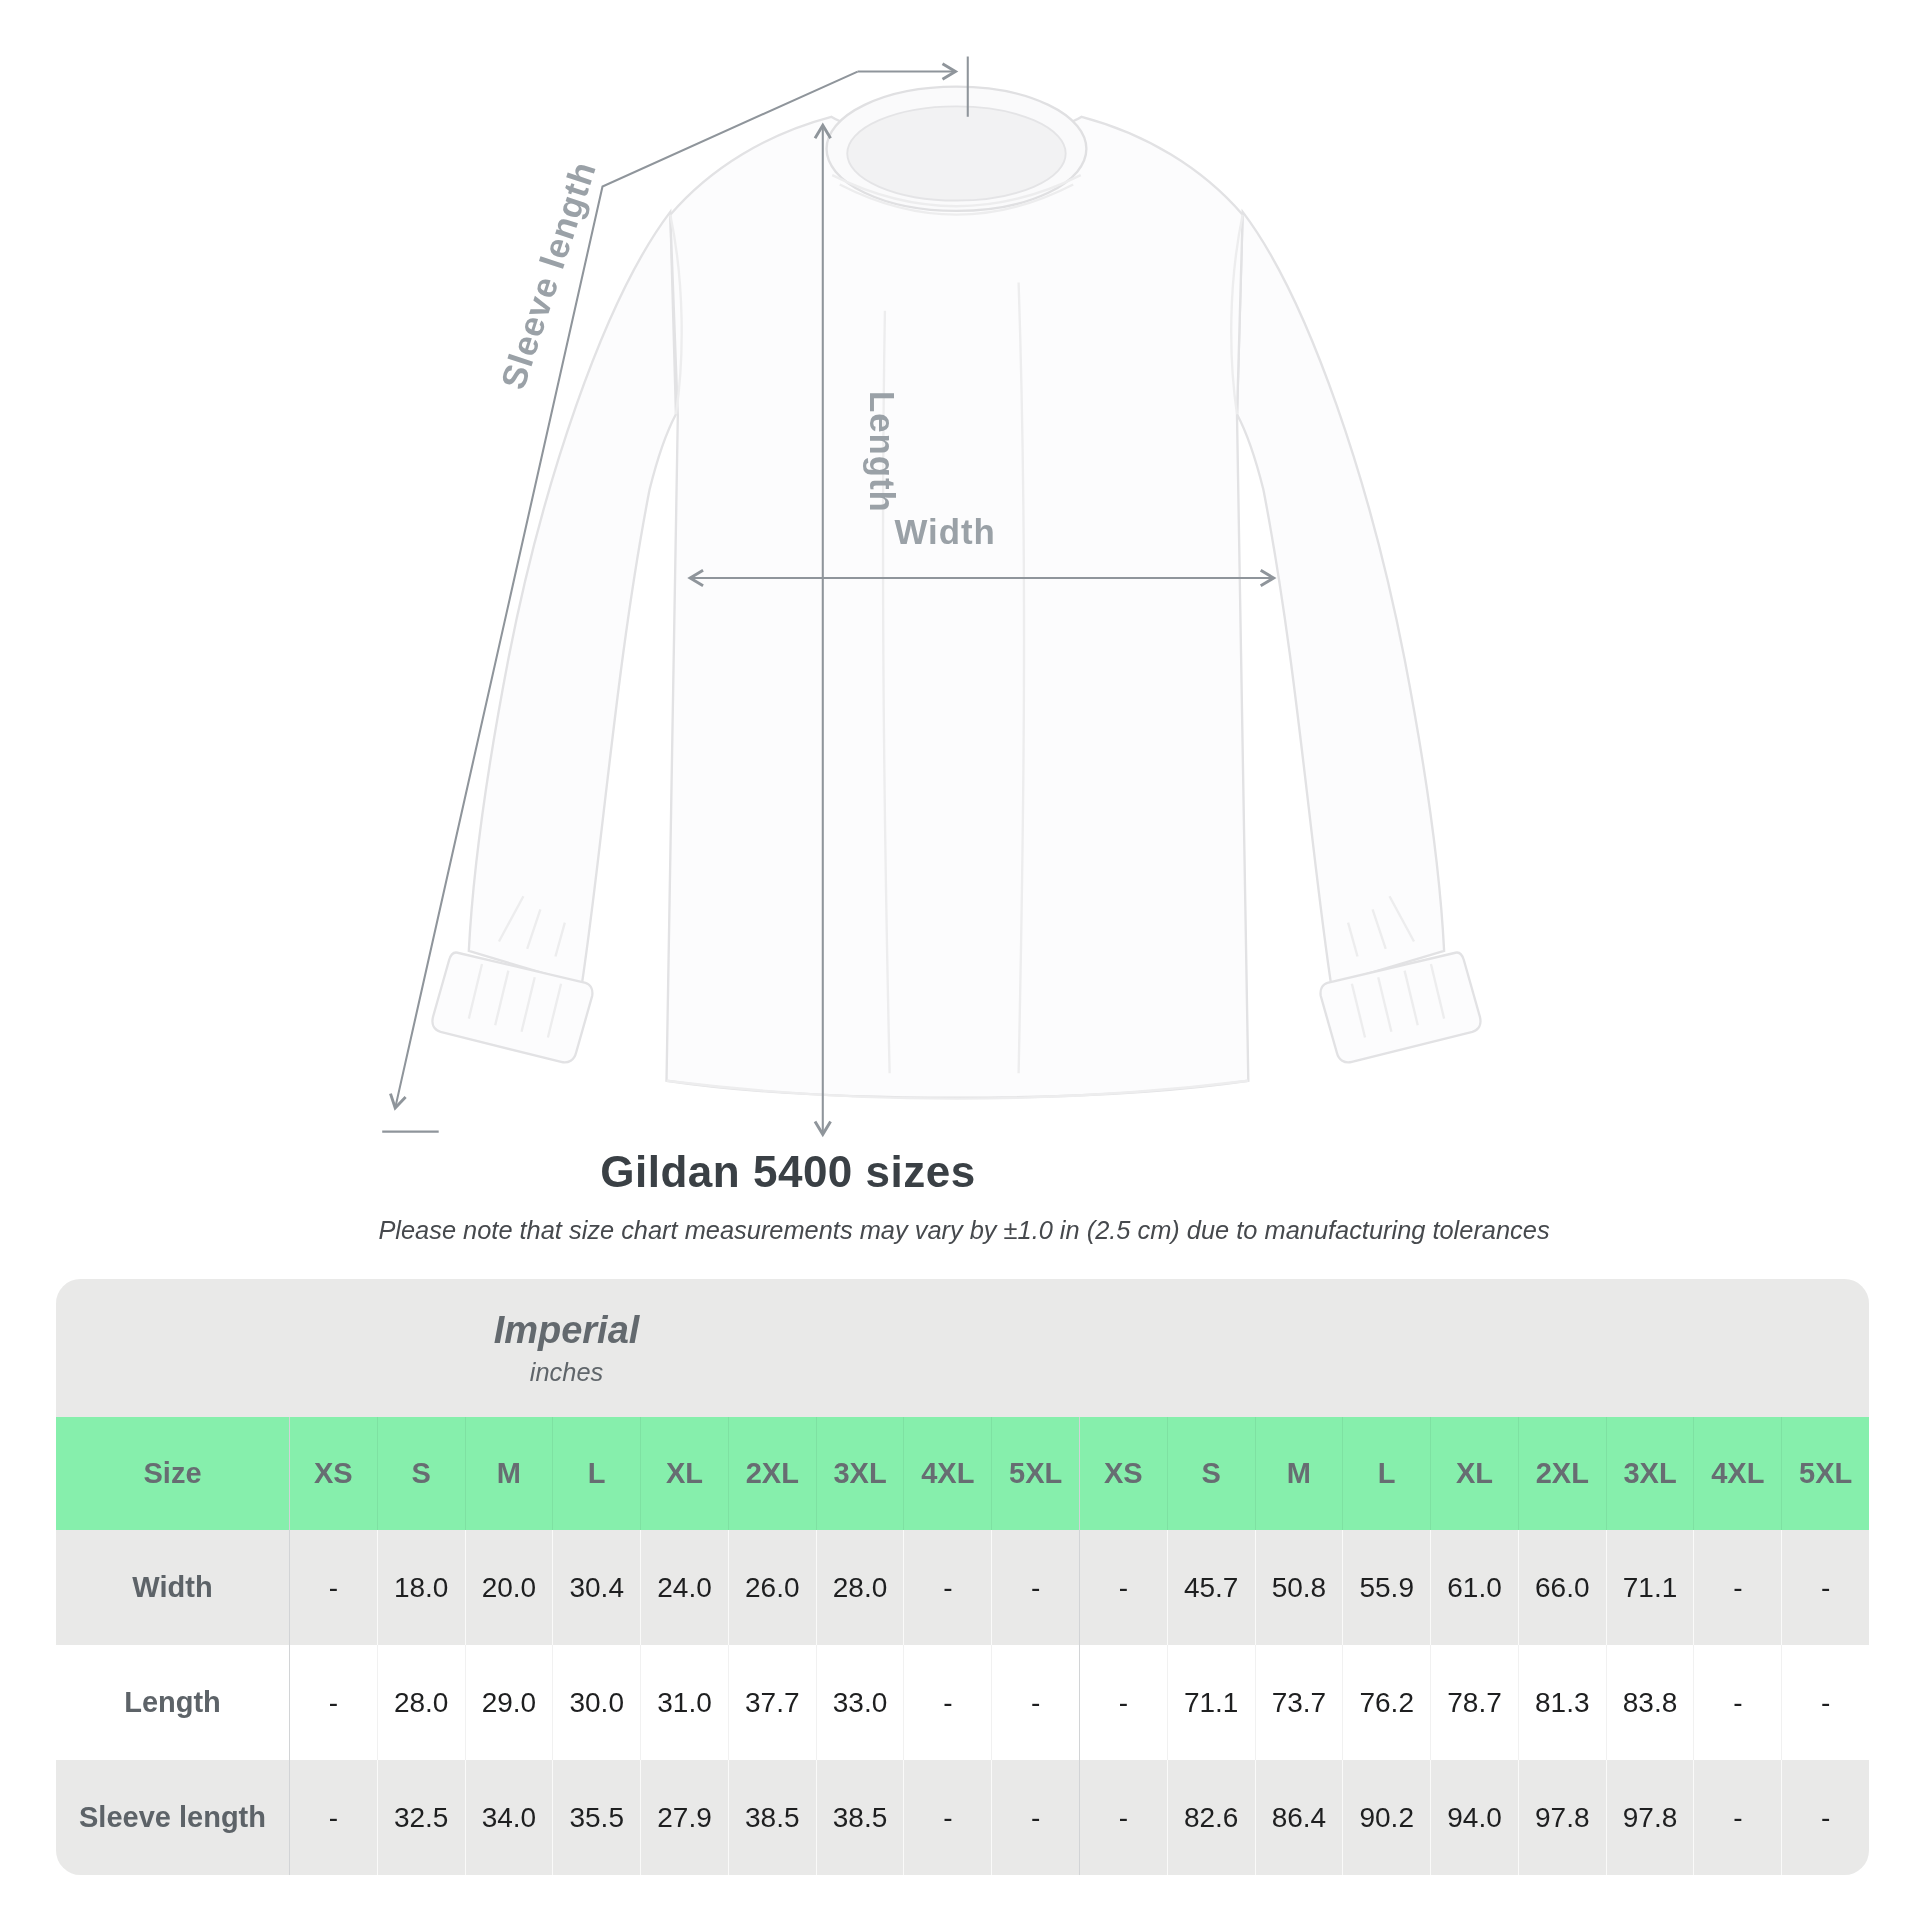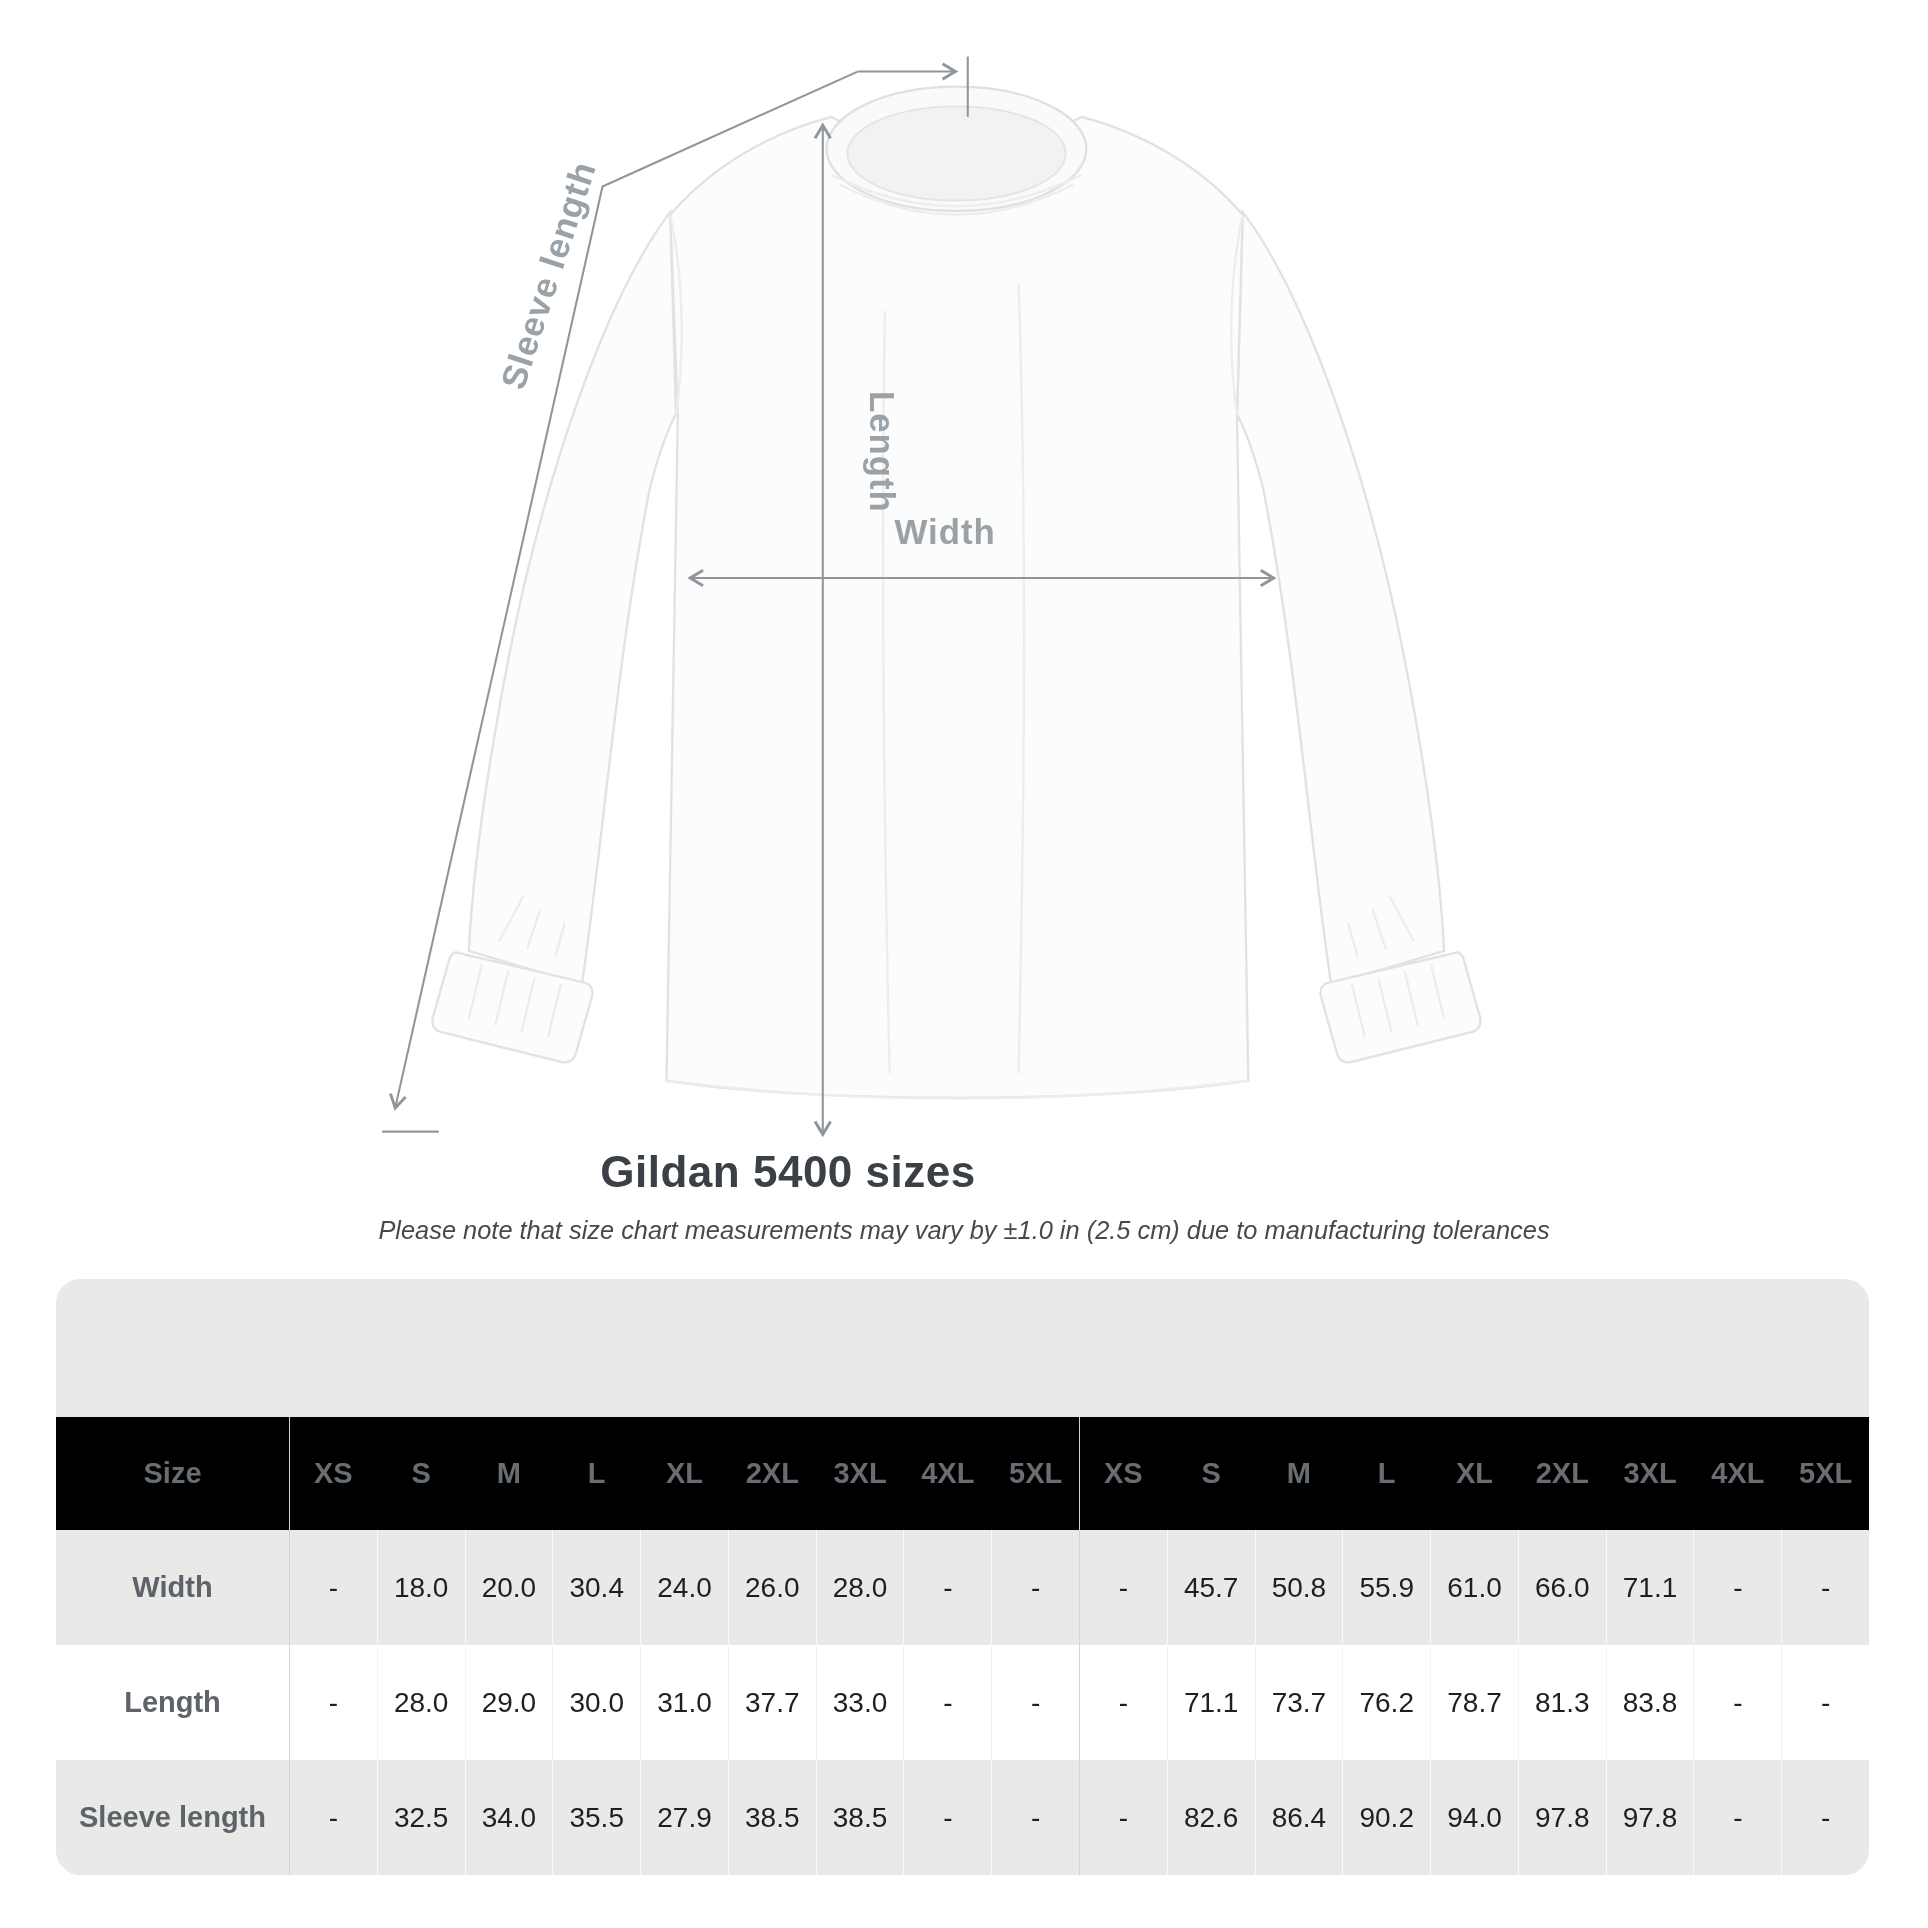--- a/index.html
+++ b/index.html
@@ -36,21 +36,21 @@
   }
   .size-table{position:absolute;left:56px;top:1279px;width:1813px;}
   .unit-band{
     height:138px;background:var(--band-bg);border-radius:24.5px 24.5px 0 0;
     display:grid;grid-template-columns:1021px 792px;
   }
   .unit-group{display:flex;flex-direction:column;align-items:center;justify-content:center;gap:6.6px;}
   .unit-label{font-size:38px;font-weight:bold;font-style:italic;color:#63696e;}
   .unit-sublabel{font-size:25.4px;font-style:italic;color:#5f656a;}
   .trow{display:grid;grid-template-columns:233px repeat(18,1fr);height:115px;}
-  .trow.header-row{height:113px;background:#000000;}
+  .trow.header-row{height:113px;background:#86efac;}
   .trow.row-gray{background:var(--band-bg);}
   .trow.row-white{background:#ffffff;}
   .trow.last-row{border-radius:0 0 24.5px 24.5px;}
   .trow > div{display:flex;align-items:center;justify-content:center;}
   .trow > div:nth-child(n+3){border-left:0.9px solid rgba(0,0,0,0.055);}
   .trow.row-gray > div:nth-child(n+3){border-left:0.9px solid rgba(255,255,255,0.75);}
   .trow > div:nth-child(2), .trow.row-gray > div:nth-child(2){border-left:1.9px solid var(--strong-divider);}
   .trow > div:nth-child(11), .trow.row-gray > div:nth-child(11){border-left:1.9px solid var(--strong-divider);}
   .col-head{font-size:29px;font-weight:bold;color:var(--header-text);}
   .row-label{font-size:29px;font-weight:bold;color:var(--row-label-text);}
@@ -140,20 +140,24 @@
     </g>
   </svg>
 </div>
 
 <div class="page-title">Gildan 5400 sizes</div>
 <div class="page-subtitle">Please note that size chart measurements may vary by ±1.0 in (2.5 cm) due to manufacturing tolerances</div>
 
 <div class="size-table">
 
   <div class="unit-band">
+    <div class="unit-group">
+      <div class="unit-label">Imperial</div>
+      <div class="unit-sublabel">inches</div>
+    </div>
   </div>
 
   <div class="trow header-row">
     <div class="col-head">Size</div>
     <div class="col-head">XS</div>
     <div class="col-head">S</div>
     <div class="col-head">M</div>
     <div class="col-head">L</div>
     <div class="col-head">XL</div>
     <div class="col-head">2XL</div>

